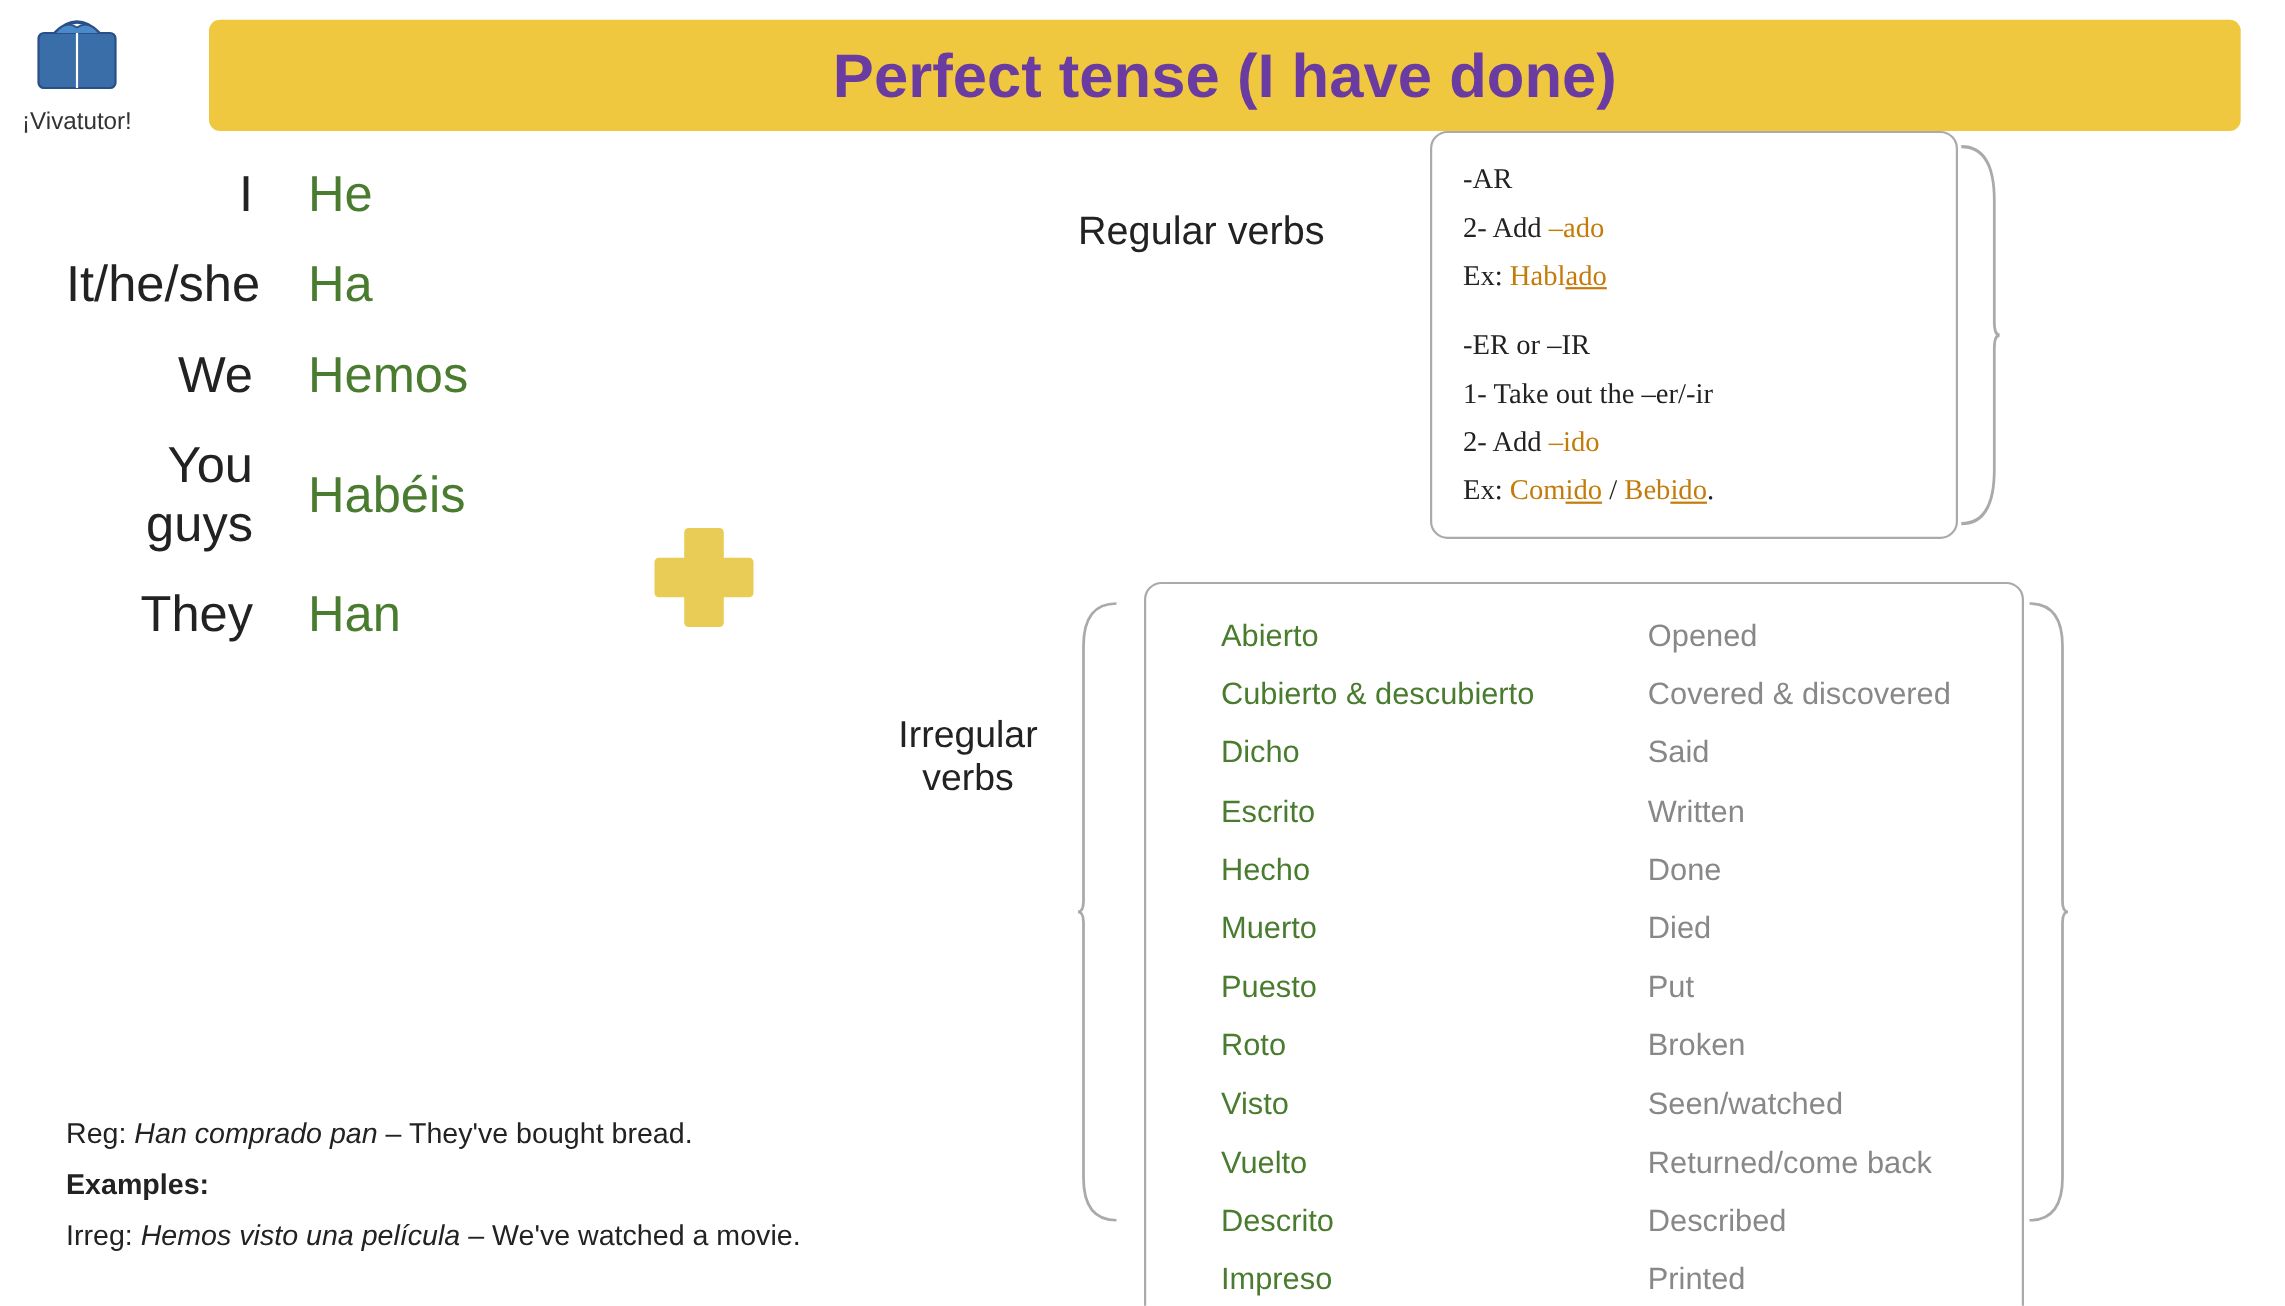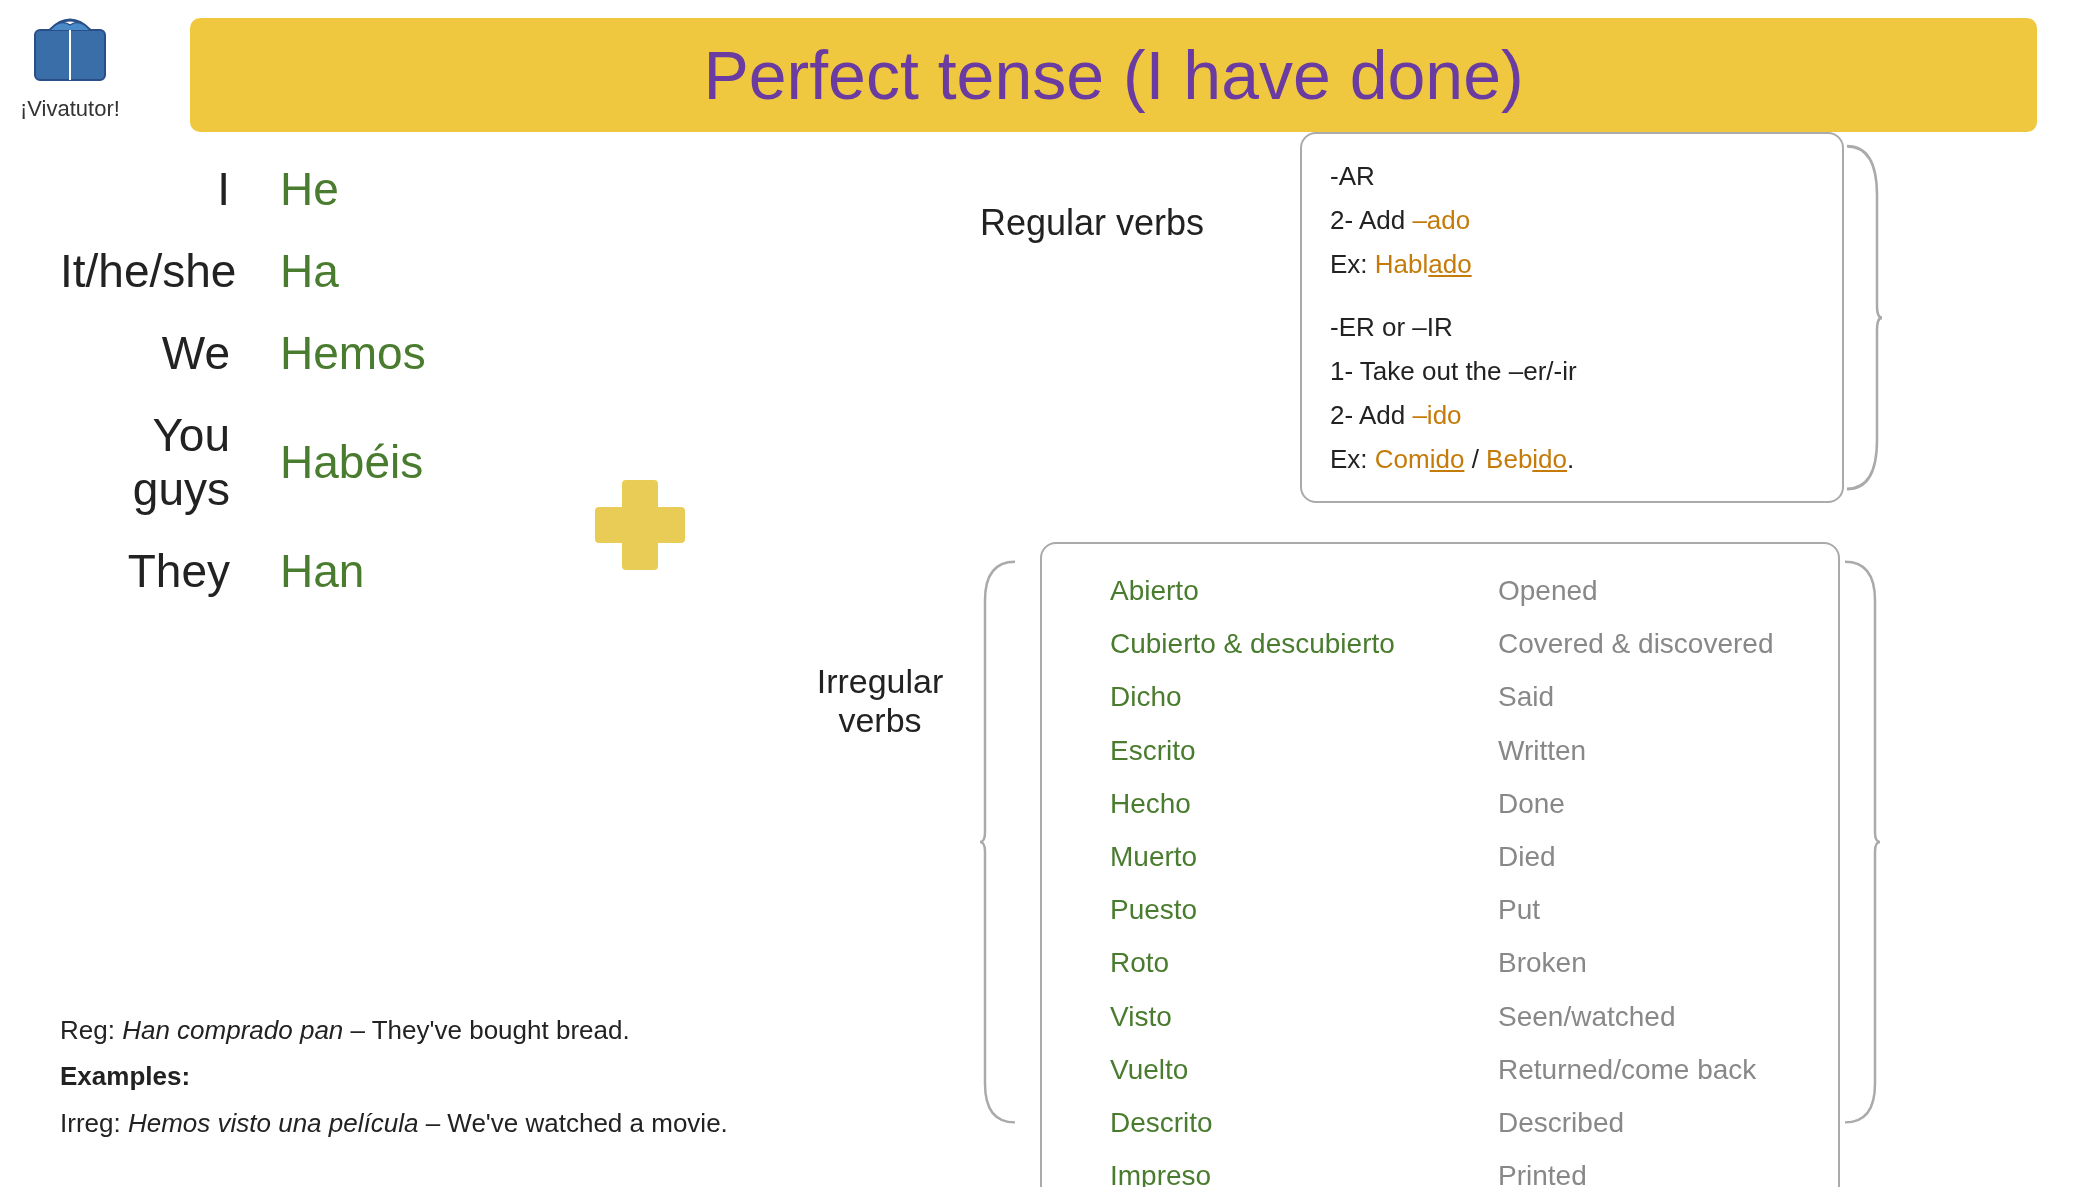--- a/index.html
+++ b/index.html
@@ -17,23 +17,23 @@
     .header-banner {
       background: #f0c840;
       margin: 18px auto 0 auto;
       margin-left: 190px;
       margin-right: 40px;
       border-radius: 10px;
       text-align: center;
       padding: 18px 40px;
     }
     .header-banner h1 {
-      font-size: 68px;
+      font-size: 56px;
       color: #6a3ba0;
-      font-weight: 400;
+      font-weight: 700;
       font-family: 'Segoe UI', Arial, sans-serif;
     }
 
     
     .logo-area {
       position: absolute;
       top: 10px;
       left: 20px;
       text-align: center;
     }
@@ -91,22 +91,23 @@
     }
 
     
     .regular-verbs-box {
       position: absolute;
       left: 520px;
       top: -30px;
       border: 2px solid #aaa;
       border-radius: 16px;
       padding: 20px 28px;
-      width: 544px;
+      width: 480px;
       background: white;
+      font-family: Liberation Serif, serif;
     }
     .rv-line {
       font-size: 26px;
       line-height: 1.7;
       color: #222;
     }
 
     
     .irregular-section {
       position: absolute;

